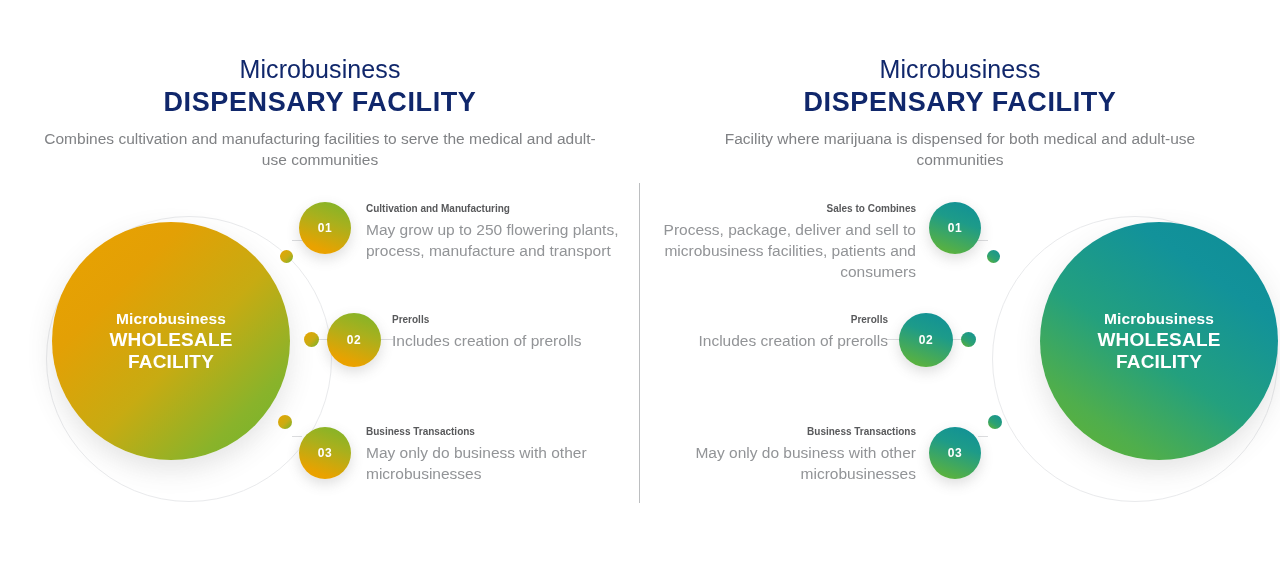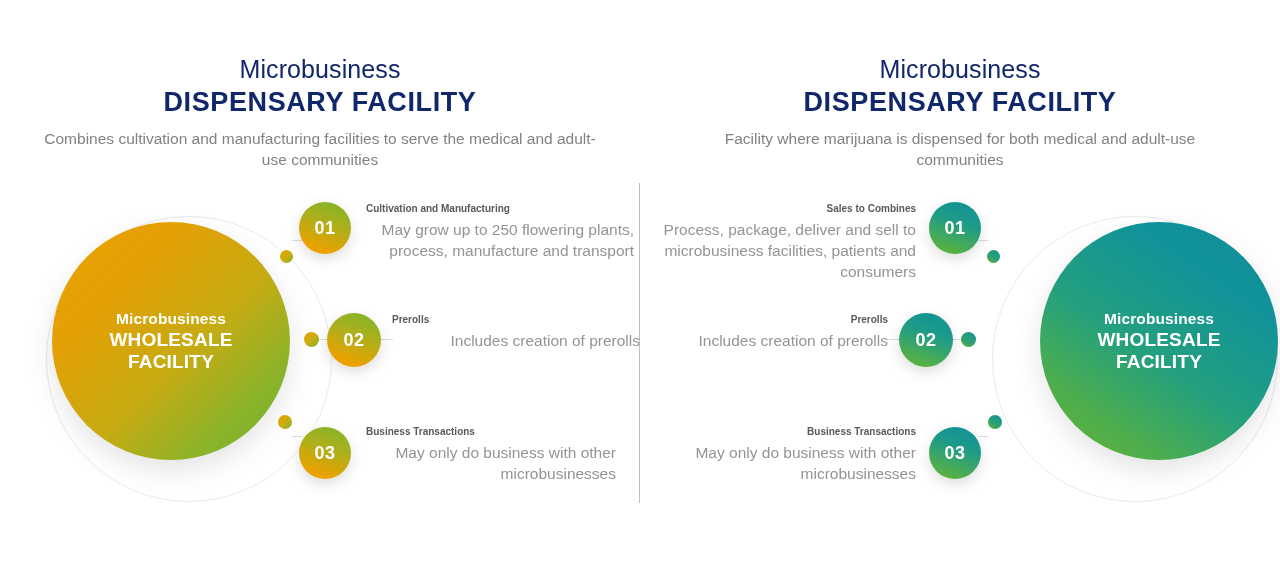--- a/index.html
+++ b/index.html
@@ -142,21 +142,21 @@
 
   
   .badge {
     position: absolute;
     border-radius: 50%;
     display: flex;
     align-items: center;
     justify-content: center;
     color: #ffffff;
     font-weight: 800;
-    font-size: 18px;
+    font-size: 12px;
     letter-spacing: 0.5px;
     box-shadow: 0 5px 13px rgba(90,90,90,0.20);
   }
   .badge.l { background: linear-gradient(200deg, #7bb52b 0%, #a9b01d 38%, #e9a200 82%, #eca300 100%); }
   .badge.r { background: linear-gradient(200deg, #0f8f99 0%, #1d9b89 38%, #56b044 85%, #68b52c 100%); }
 
   
   .item-text {
     position: absolute;
   }
@@ -164,21 +164,20 @@
     font-size: 10px;
     font-weight: 700;
     color: #58595b;
     line-height: 21px;
   }
   .item-desc {
     font-size: 15.5px;
     font-weight: 400;
     color: #929497;
     line-height: 21px;
-    text-align: right;
   }
   .ta-left  { text-align: left; }
   .ta-right { text-align: right; }
 
   
   .stub {
     position: absolute;
     height: 1px;
     background: #dcdddf;
   }

